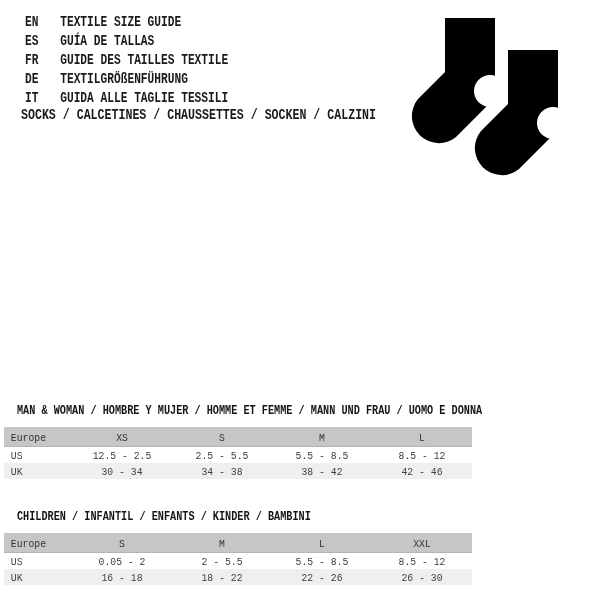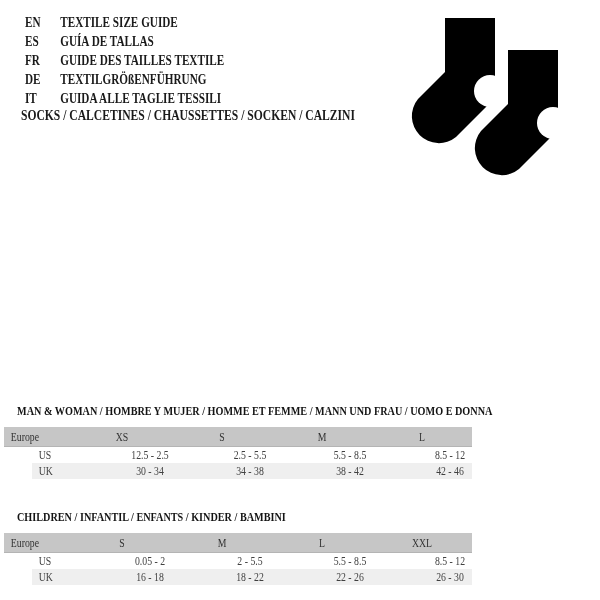--- a/index.html
+++ b/index.html
@@ -6,21 +6,21 @@
     margin: 0;
     padding: 0;
     background: #ffffff;
   }
   .page {
     position: relative;
     width: 600px;
     height: 600px;
     background: var(--page-bg, #ffffff);
     overflow: hidden;
-    font-family: Liberation Serif, serif;
+    font-family: Liberation Mono, monospace;
     color: var(--text, #1a1a1a);
   }
 
   
   .lang-list {
     position: absolute;
     left: 25px;
     top: 13px;
   }
   .lang-row {
@@ -81,21 +81,21 @@
   .trow {
     display: grid;
     grid-template-columns: 68px 100px 100px 100px 100px;
     align-items: center;
   }
   .header-row {
     height: 20px;
     background: var(--table-header-bg, #c6c6c6);
     box-shadow: inset 0 -1px 0 #b4b4b4;
   }
-  .data-row { height: 16px; margin-left: 28px; }
+  .data-row { height: 16px; }
   .row-alt { background: var(--row-alt-bg, #efefef); }
 
   .cell {
     font-size: 11.5px;
     color: #404040;
     text-align: center;
     transform: scaleX(0.85);
     transform-origin: 50% 50%;
     white-space: nowrap;
   }

